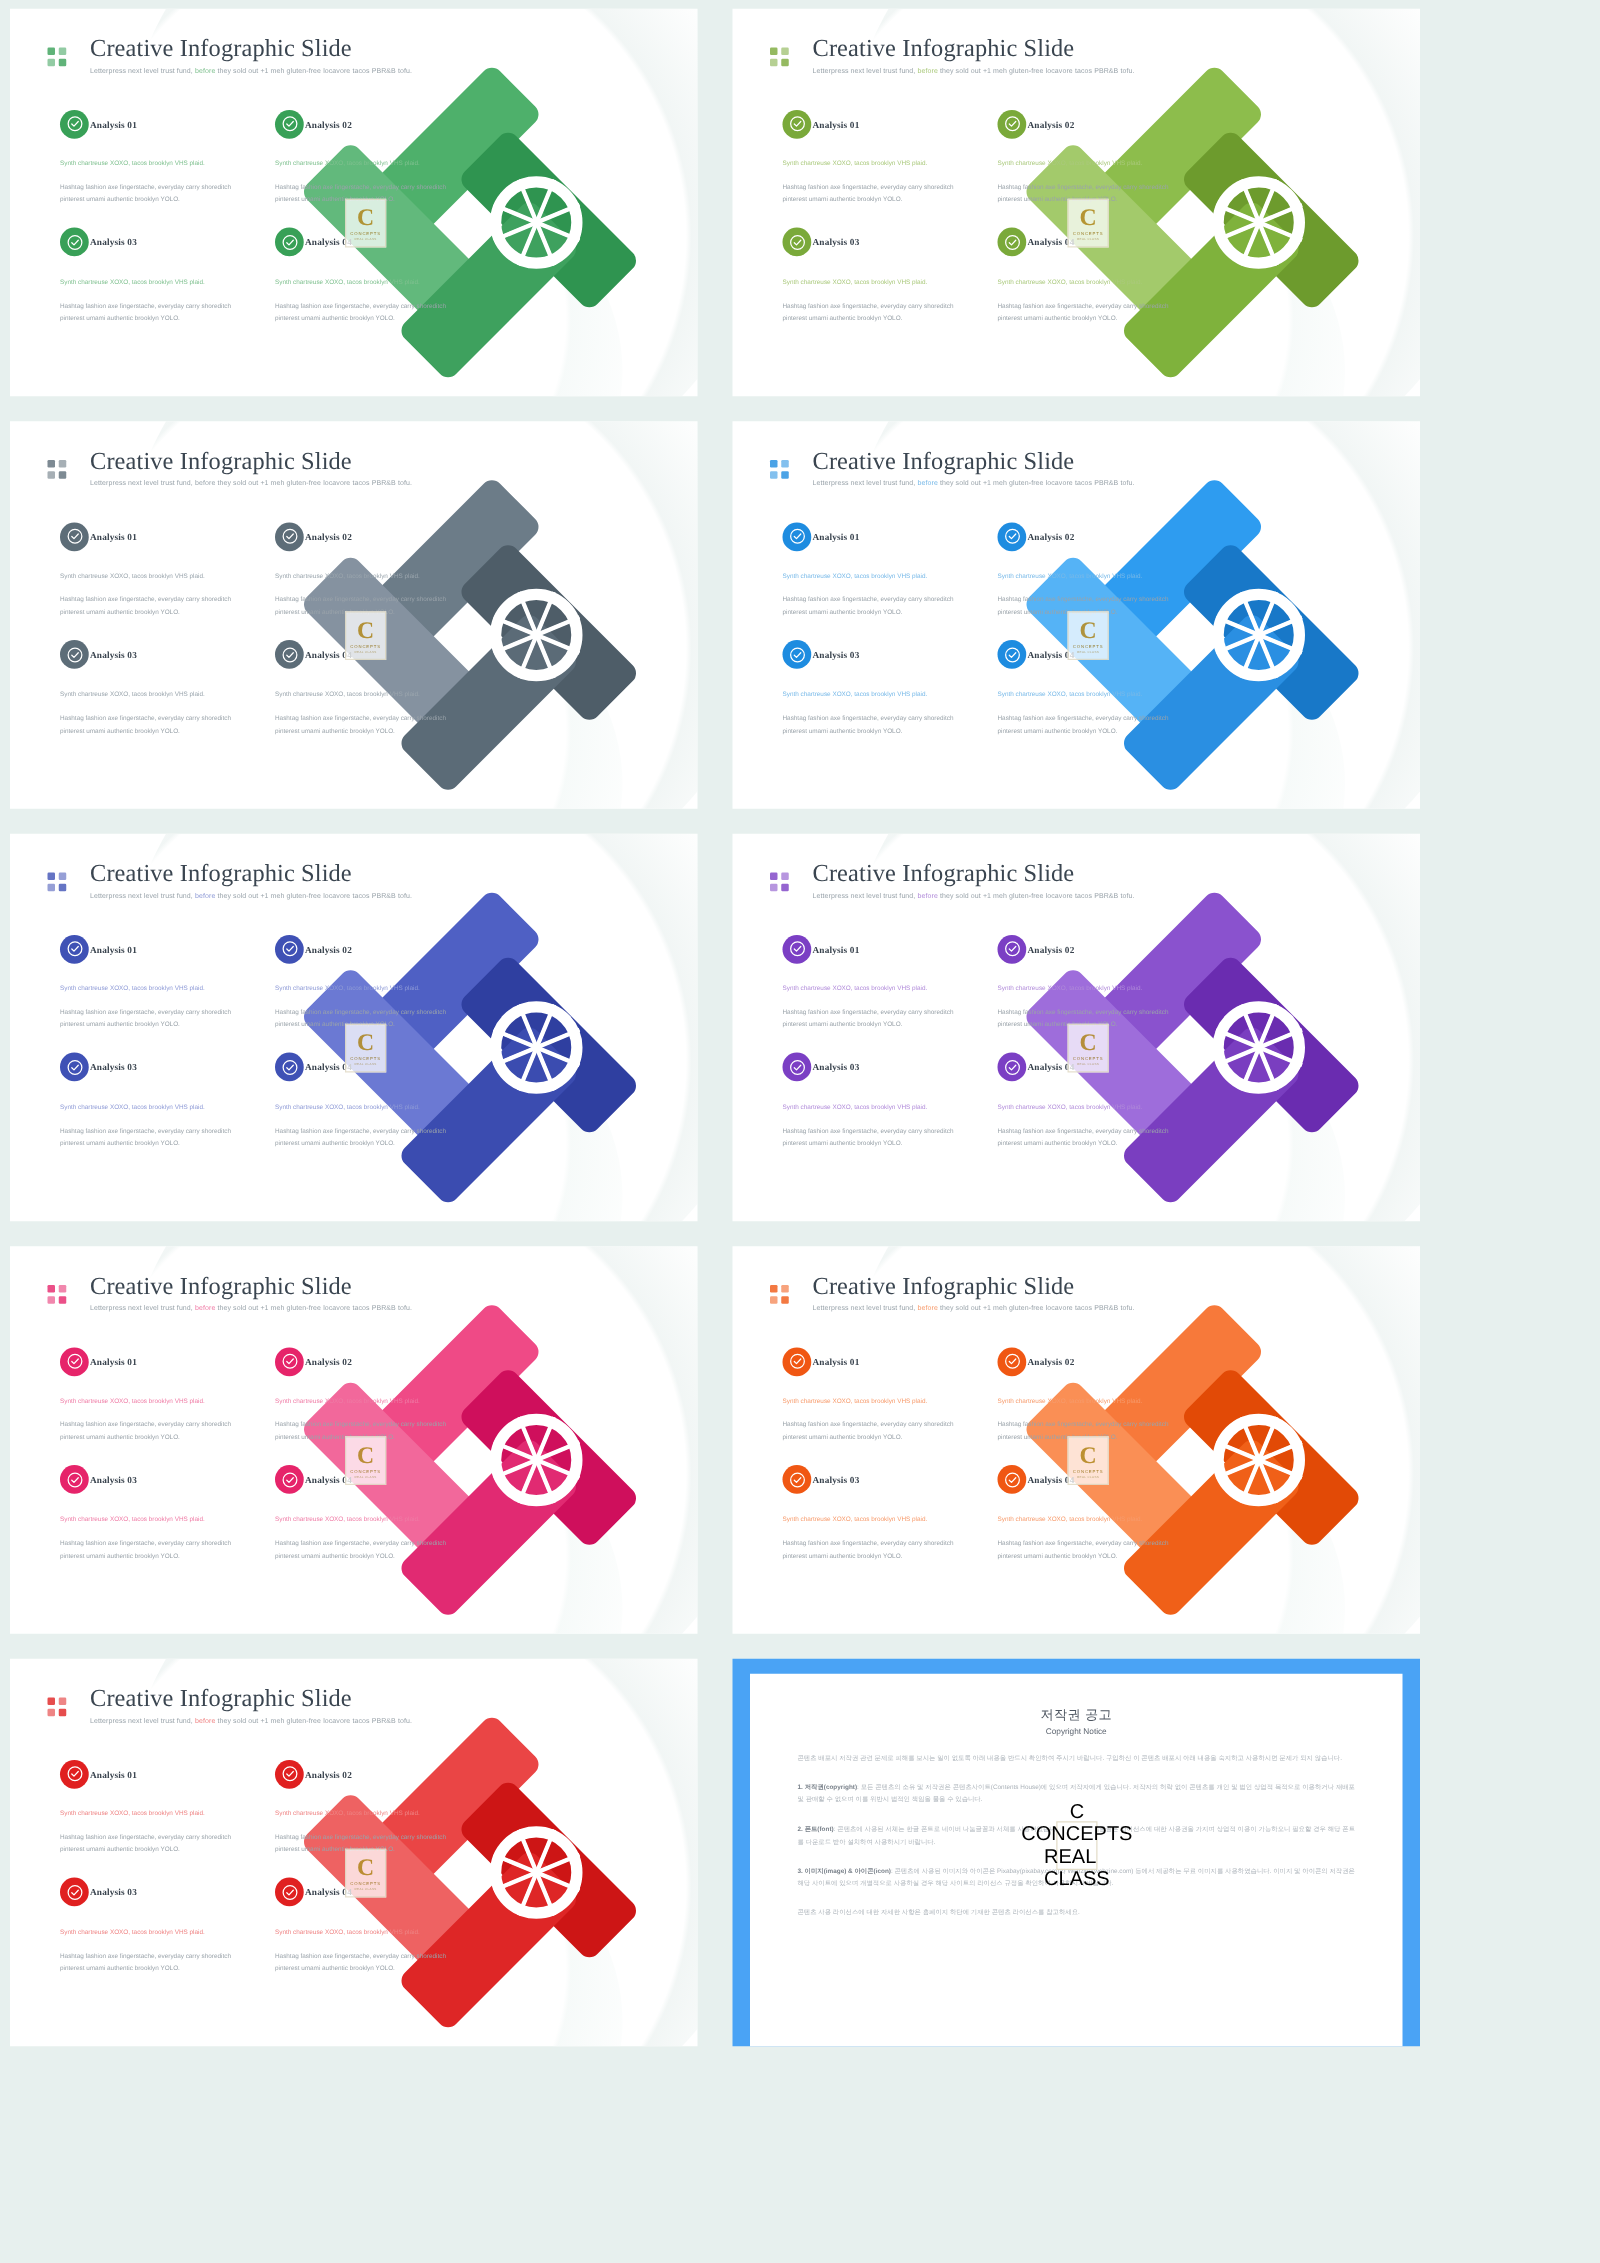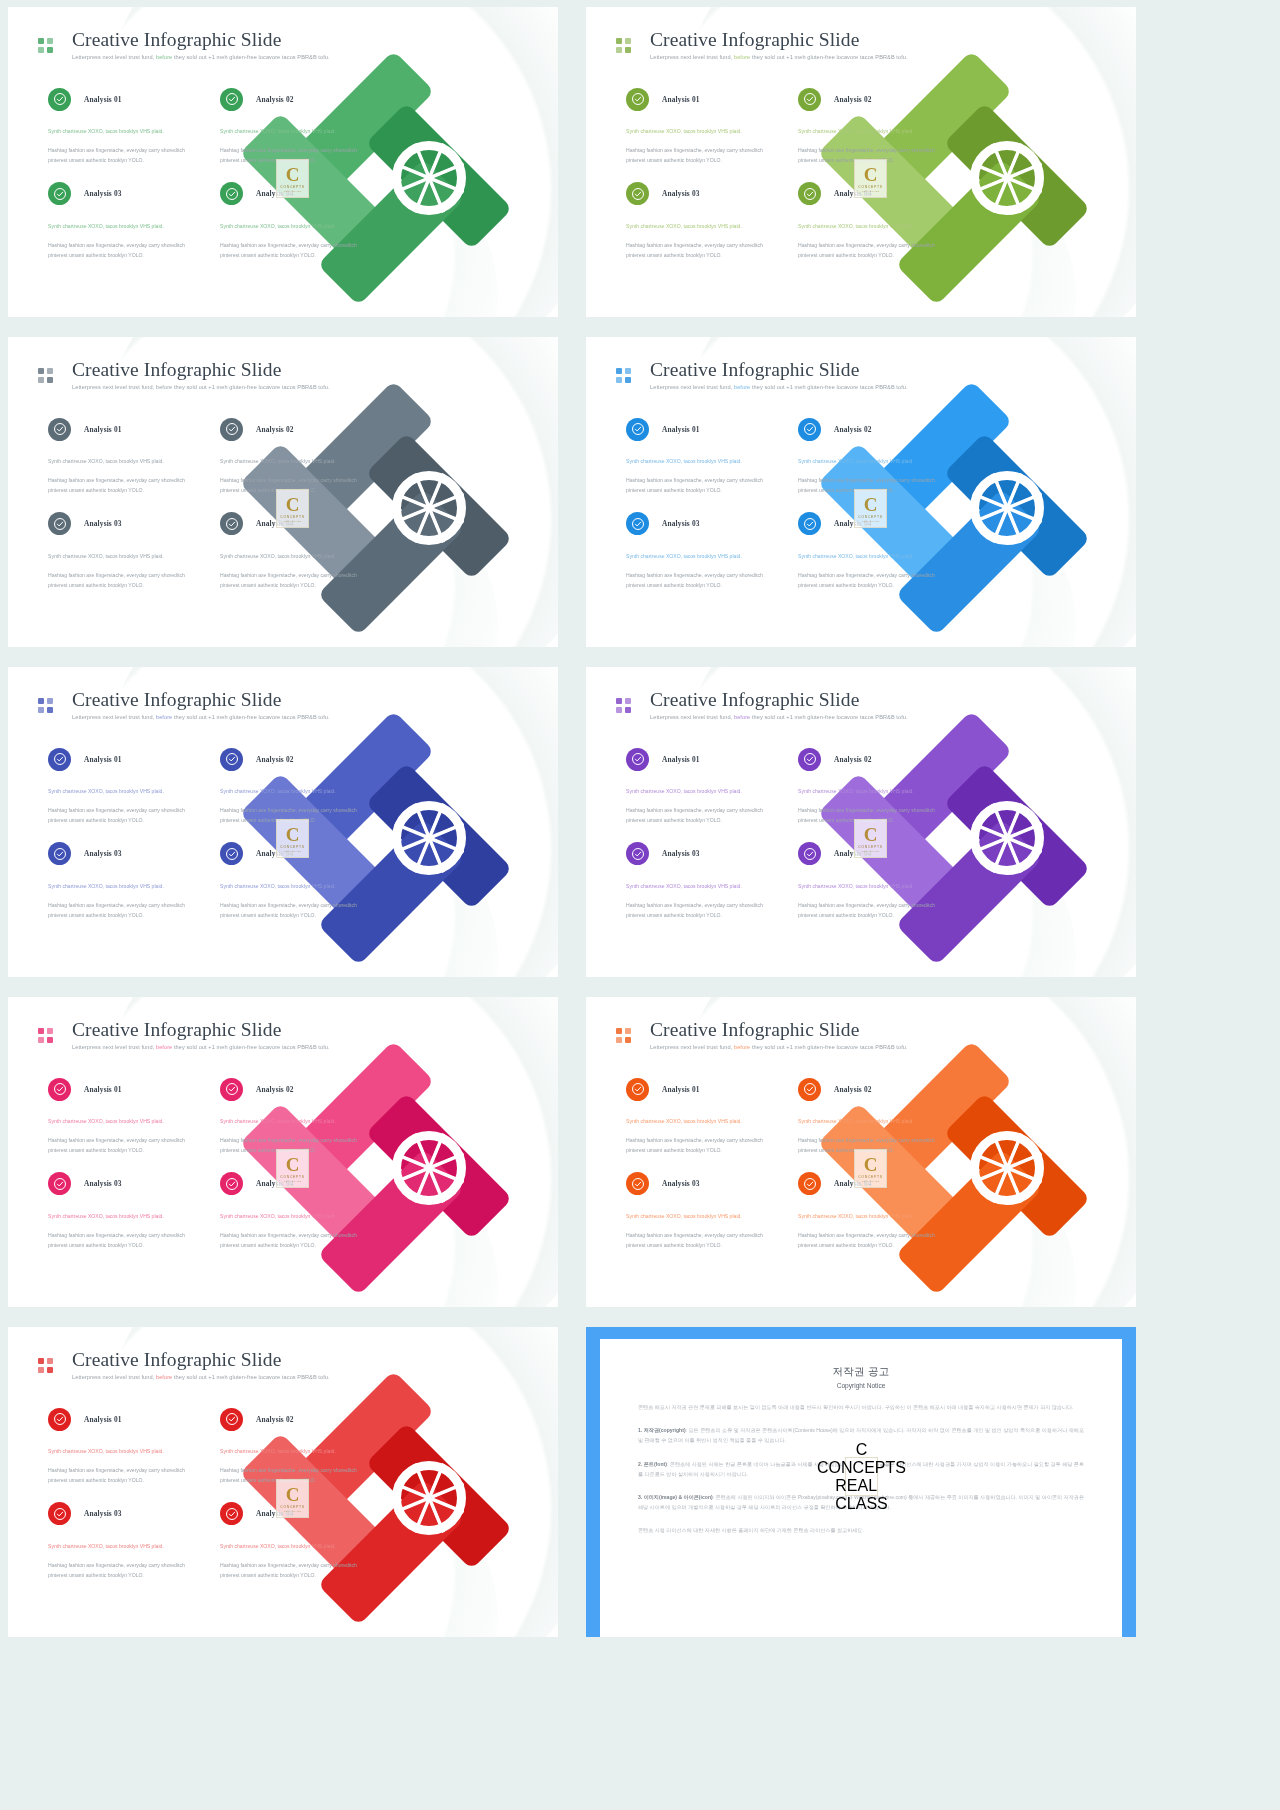--- a/index.html
+++ b/index.html
@@ -71,21 +71,21 @@
   .cell.second { margin-right: 0; }
   .item-head { display: flex; align-items: center; height: 28px; }
   .badge {
     width: 23px; height: 23px; border-radius: 50%;
     flex: 0 0 auto; position: relative;
   }
   .badge svg { position: absolute; left: 4.5px; top: 4.5px; }
   .item-label {
     font-family: "Liberation Serif", serif;
     font-size: 7.4px; font-weight: 700; color: #39434e;
-    margin-left: 13px; letter-spacing: .15px; white-space: nowrap;
+    margin-left: 1px; letter-spacing: .15px; white-space: nowrap;
   }
   .lead { font-size: 5.1px; line-height: 1.95; margin-top: 14px; }
   .body { font-size: 5.1px; line-height: 1.95; color: #9aa3aa; margin-top: 9px; }
   .cell.second .lead { margin-top: 14px; }
 
   
   .pinwheel { position: absolute; right: 14px; top: 48px; width: 230px; height: 245px; }
   .pinwheel .blade {
     position: absolute; border-radius: 9px;
   }

